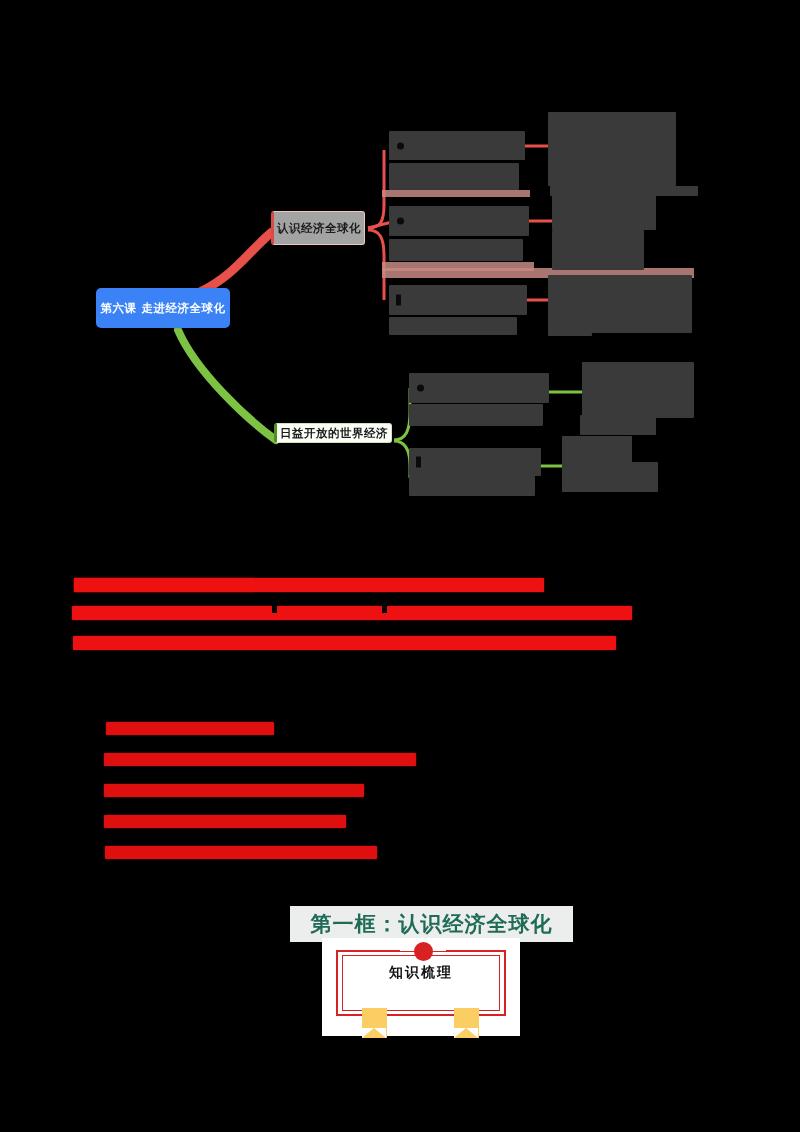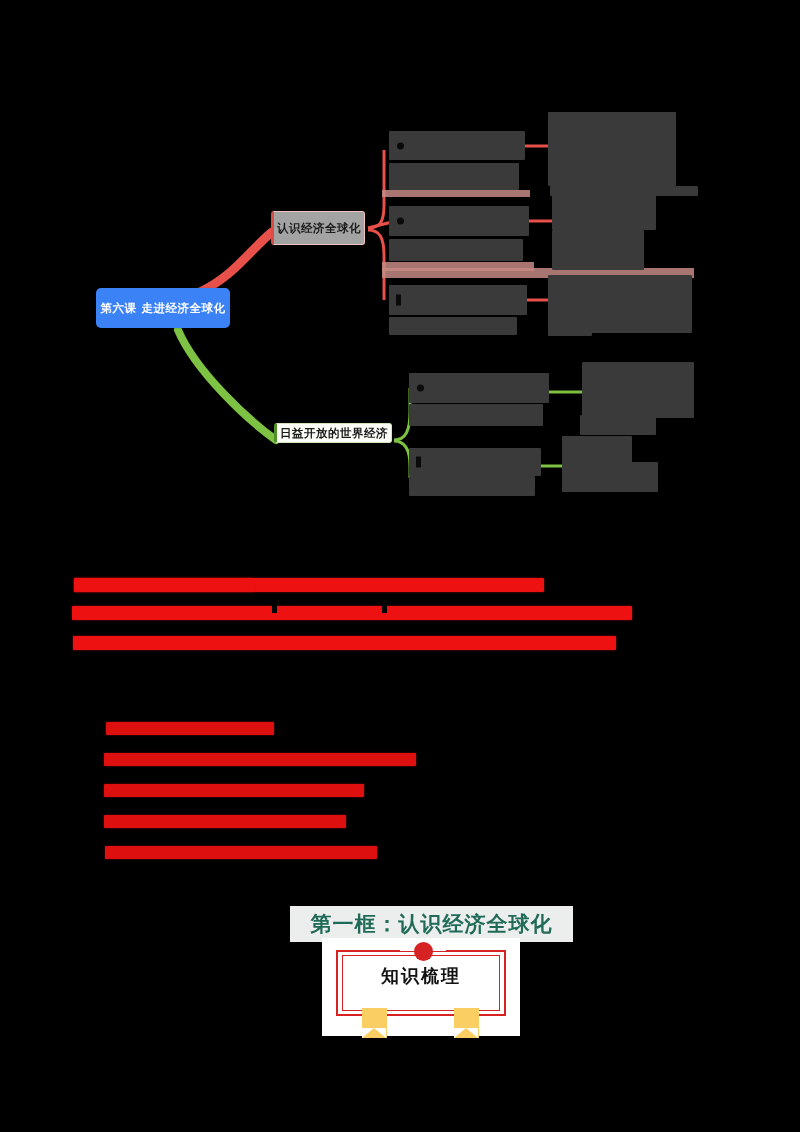--- a/index.html
+++ b/index.html
@@ -114,21 +114,21 @@
   .badge-dot{
     position:absolute;left:92px;top:4px;width:19px;height:19px;
     border-radius:50%;background:#d62222;
   }
   .badge-notch{
     position:absolute;left:78px;top:0px;width:46px;height:13px;background:#ffffff;
   }
   .badge-text{
     position:absolute;left:0;top:26px;width:198px;
     text-align:center;
-    font-size:18px;font-weight:700;color:#121212;letter-spacing:2px;
+    font-size:14px;font-weight:700;color:#121212;letter-spacing:2px;
     font-family:"DejaVu Sans","Liberation Sans",sans-serif;
   }
   .ribbon{
     position:absolute;bottom:-2px;width:25px;height:30px;
     background:#fbce63;
   }
   .ribbon::after{
     content:"";position:absolute;left:0;bottom:0;
     width:0;height:0;
     border-left:12.5px solid #ffffff;

